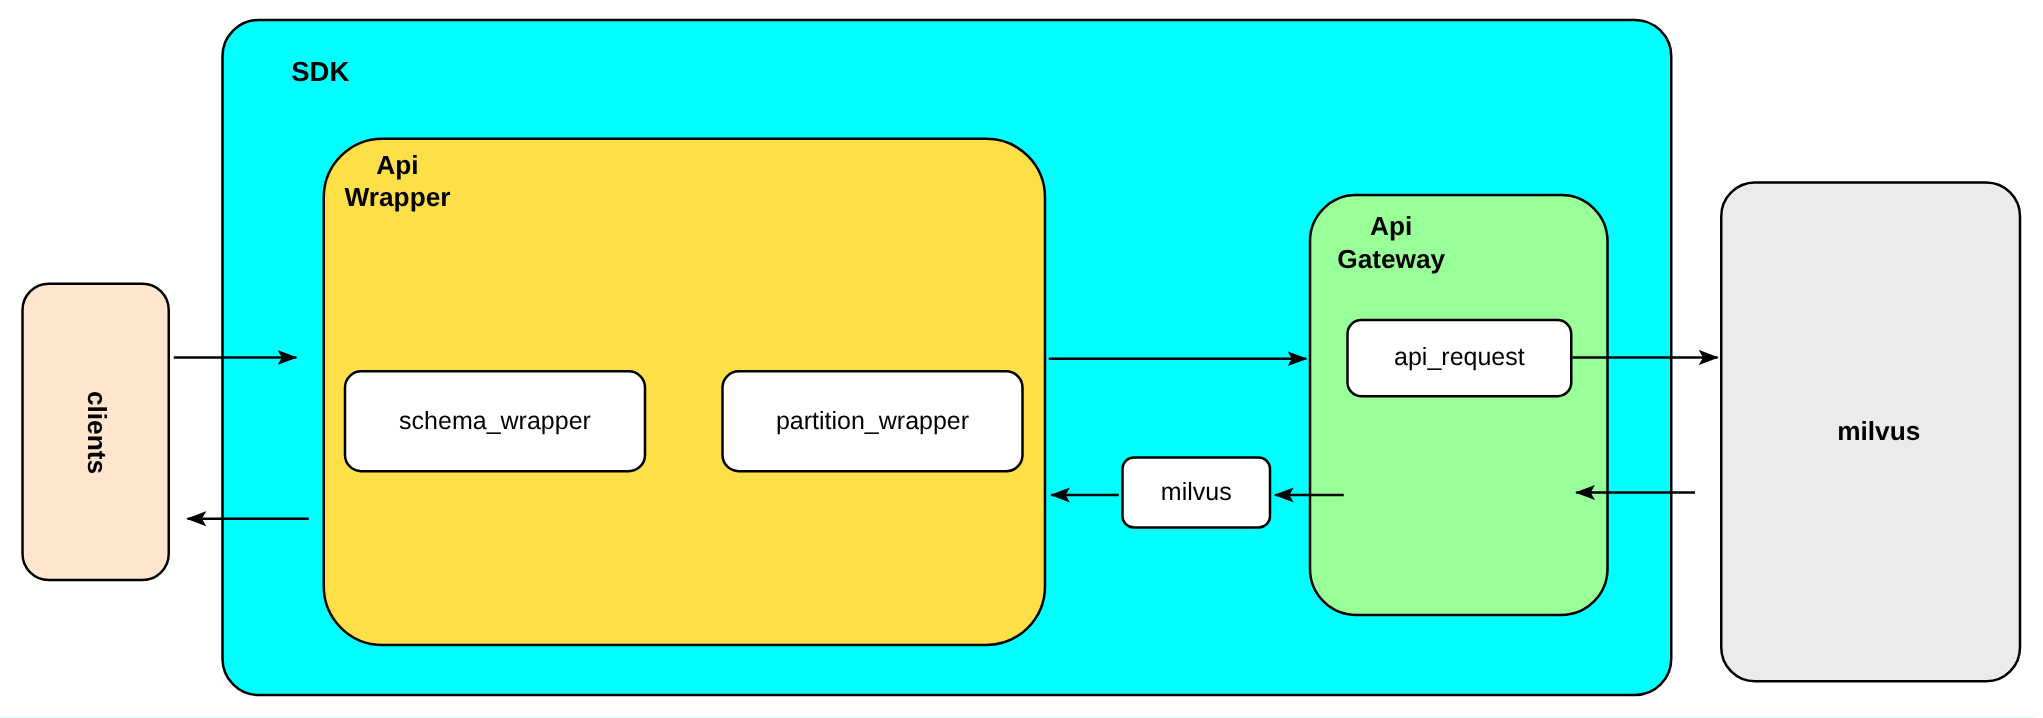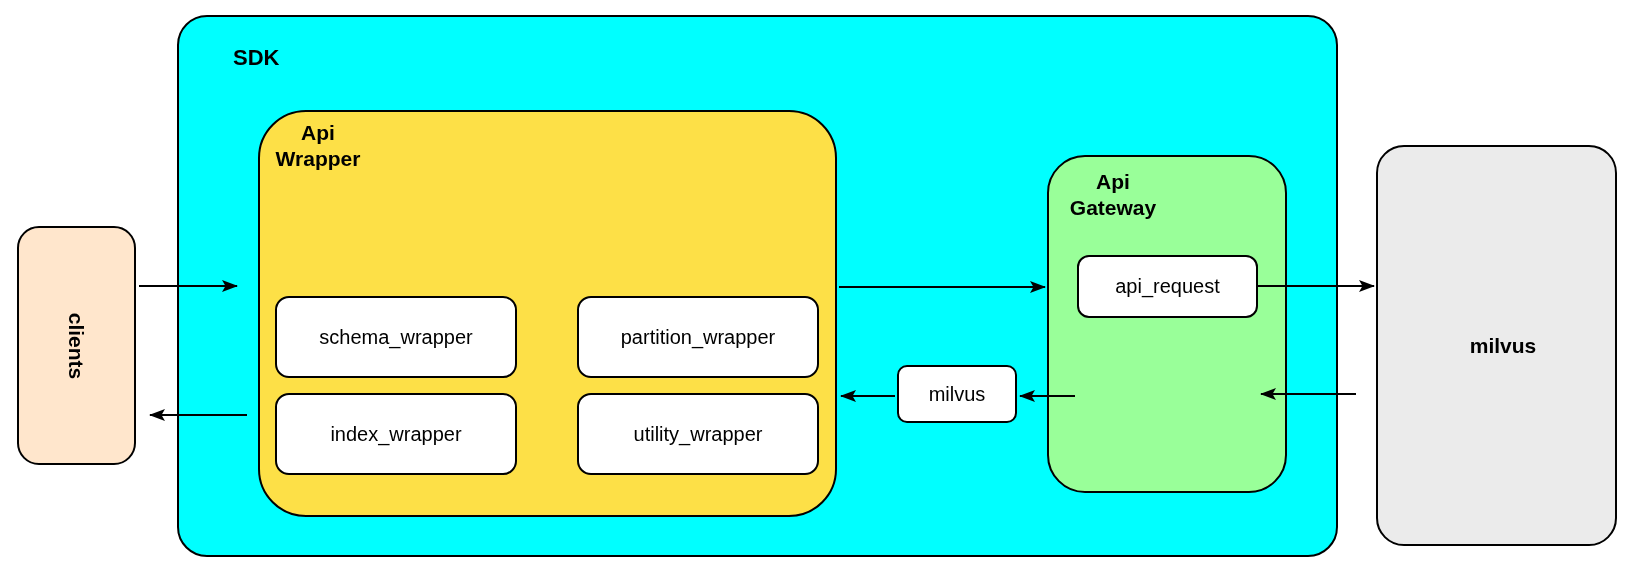--- a/index.html
+++ b/index.html
@@ -147,26 +147,20 @@
 
     <div class="box api-wrapper" style="background: #fde047; padding-left: 36px;">
       <div class="api-wrapper-label">Api Wrapper</div>
 
       <div class="box module m-c2 m-r2">
         <span class="node-label">partition_wrapper</span>
       </div>
       <div class="box module m-c1 m-r2">
         <span class="node-label">schema_wrapper</span>
       </div>
-      <div class="box module m-c1 m-r3">
-        <span class="node-label">index_wrapper</span>
-      </div>
-      <div class="box module m-c2 m-r3">
-        <span class="node-label">utility_wrapper</span>
-      </div>
     </div>
 
     <div class="box checker" style="background: rgb(255, 255, 255);">
       <span class="node-label">milvus</span>
     </div>
 
     <div class="box api-gateway" style="background: rgb(153, 255, 153); padding-left: 17px;">
       <div class="api-gateway-label">Api Gateway</div>
 
       <div class="box stage stage-request">

